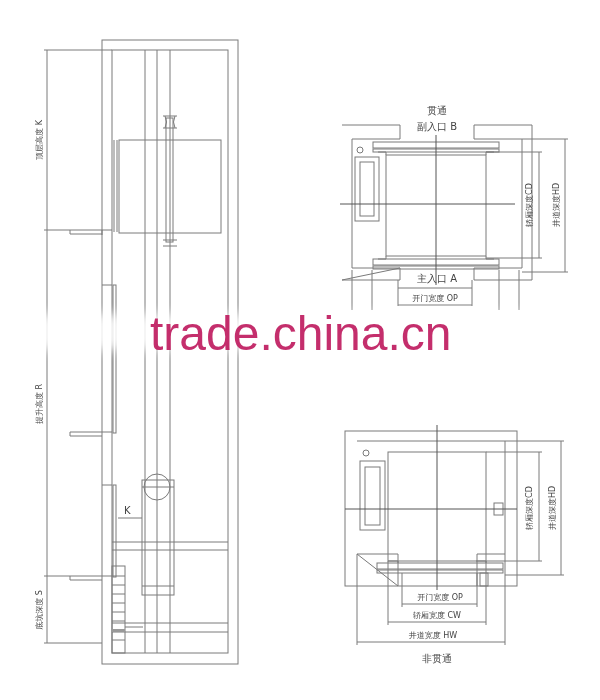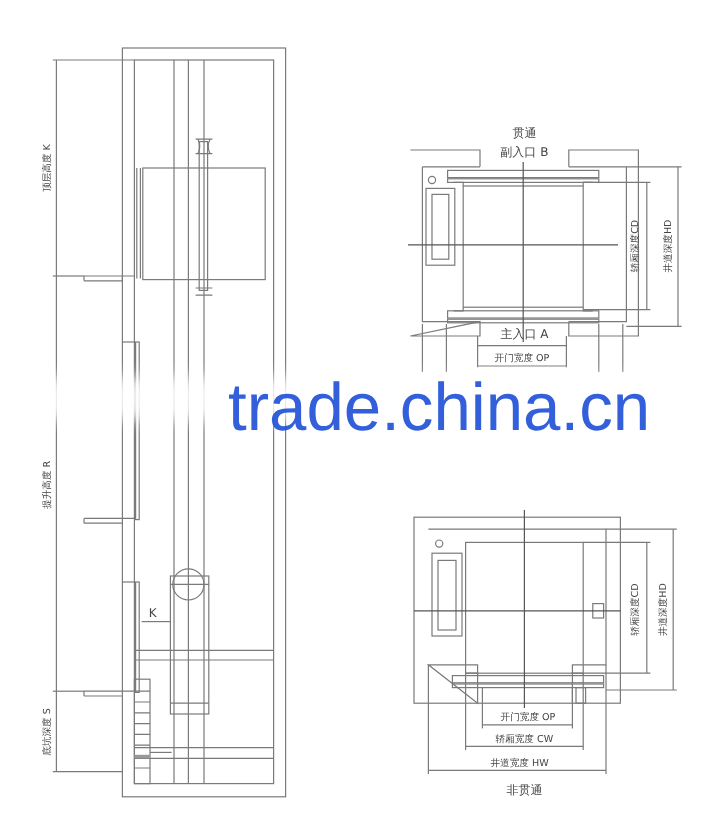--- a/index.html
+++ b/index.html
@@ -2,21 +2,21 @@
 <html><head>
   <meta charset="utf-8">
   <style>
     html, body { margin: 0; padding: 0; background: #ffffff; }
     body { width: 600px; height: 700px; position: relative; overflow: hidden; font-family: "DejaVu Sans", sans-serif; }
     svg { position: absolute; left: 0; top: 0; }
     .ln { stroke: #7a7a7a; stroke-width: 1; fill: none; }
     .lnd { stroke: #555; stroke-width: 1; fill: none; }
     .lbl { fill: #444; font-family: "DejaVu Sans", sans-serif; font-size: 10px; }
     .lbl-s { fill: #444; font-family: "DejaVu Sans", sans-serif; font-size: 8px; }
-    .wm { position: absolute; left: 150px; top: 306px; font-family: "Liberation Sans", sans-serif; font-size: 56px; color: #1d4ed8; letter-spacing: 0px; opacity: 0.9; margin-left: 40px; }
+    .wm { position: absolute; left: 150px; top: 306px; font-family: "Liberation Sans", sans-serif; font-size: 48px; color: #be185d; letter-spacing: 0px; opacity: 0.9; }
     .wm-blur { position: absolute; background: rgba(255,255,255,0.85); filter: blur(6px); }
   </style>
 </head>
 <body>
 
 <svg width="600" height="700" viewBox="0 0 600 700">
 
   <g>
 
     <rect class="ln" x="102" y="40" width="136" height="624"></rect>

